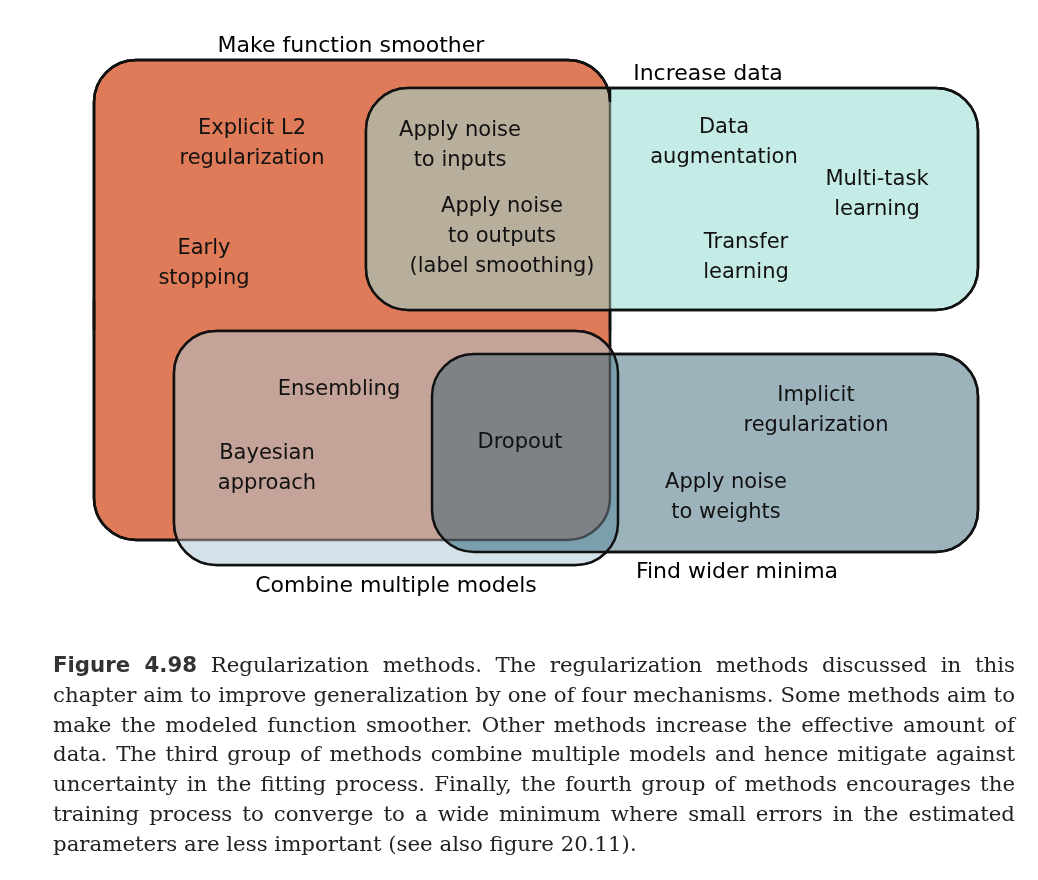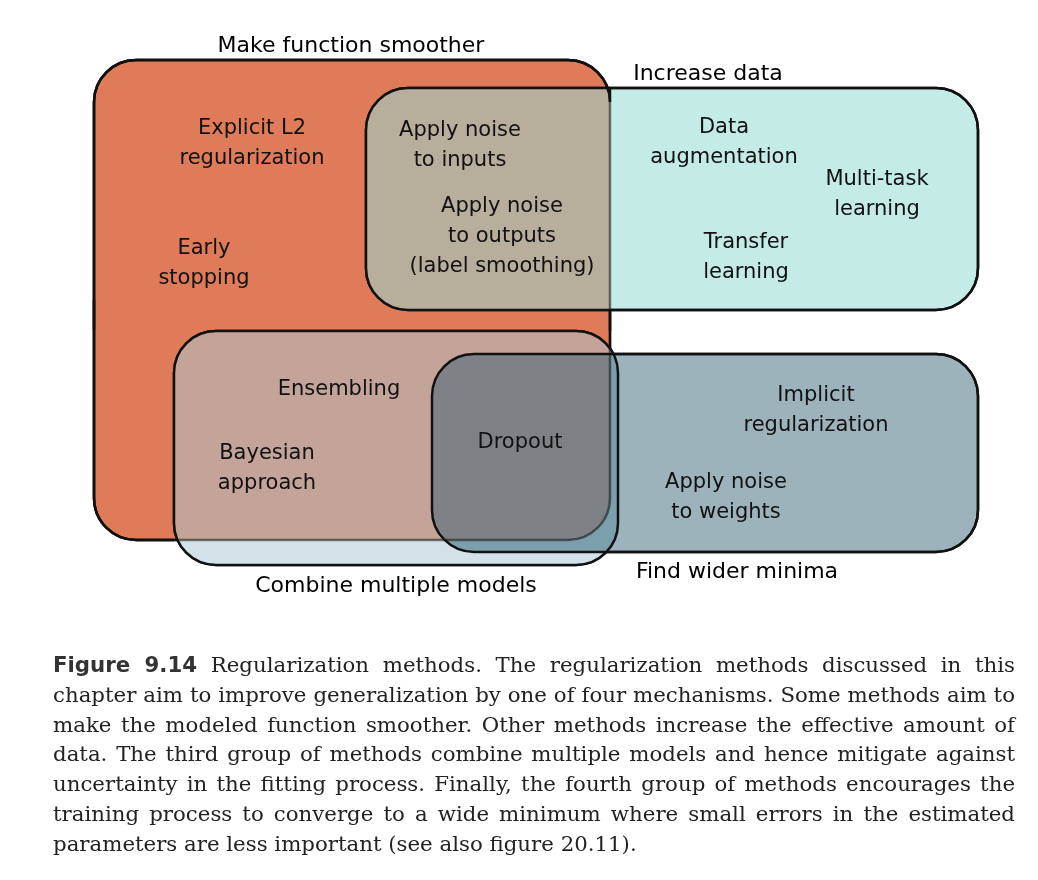--- a/index.html
+++ b/index.html
@@ -75,15 +75,15 @@
       <text class="svg-label" text-anchor="middle"><tspan x="267" y="459">Bayesian</tspan><tspan x="267" y="489">approach</tspan></text>
       <text class="svg-label" text-anchor="middle"><tspan x="816" y="401">Implicit</tspan><tspan x="816" y="431">regularization</tspan></text>
       <text class="svg-label" text-anchor="middle"><tspan x="726" y="488">Apply noise</tspan><tspan x="726" y="518">to weights</tspan></text>
       <text class="svg-label" text-anchor="middle"><tspan x="460" y="136">Apply noise</tspan><tspan x="460" y="166">to inputs</tspan></text>
       <text class="svg-label" text-anchor="middle"><tspan x="502" y="212">Apply noise</tspan><tspan x="502" y="242">to outputs</tspan><tspan x="502" y="272">(label smoothing)</tspan></text>
       <text class="svg-label" text-anchor="middle"><tspan x="520" y="448">Dropout</tspan></text>
     </g>
 </svg>
 
 <div class="caption">
-  <span class="fig-label">Figure 9.14</span>
+  <span class="fig-label">Figure 4.98</span>
   <span>Regularization methods. The regularization methods discussed in this chapter aim to improve generalization by one of four mechanisms. Some methods aim to make the modeled function smoother. Other methods increase the effective amount of data. The third group of methods combine multiple models and hence mitigate against uncertainty in the fitting process. Finally, the fourth group of methods encourages the training process to converge to a wide minimum where small errors in the estimated parameters are less important (see also figure 20.11).</span>
 </div>
 
 </body></html>

